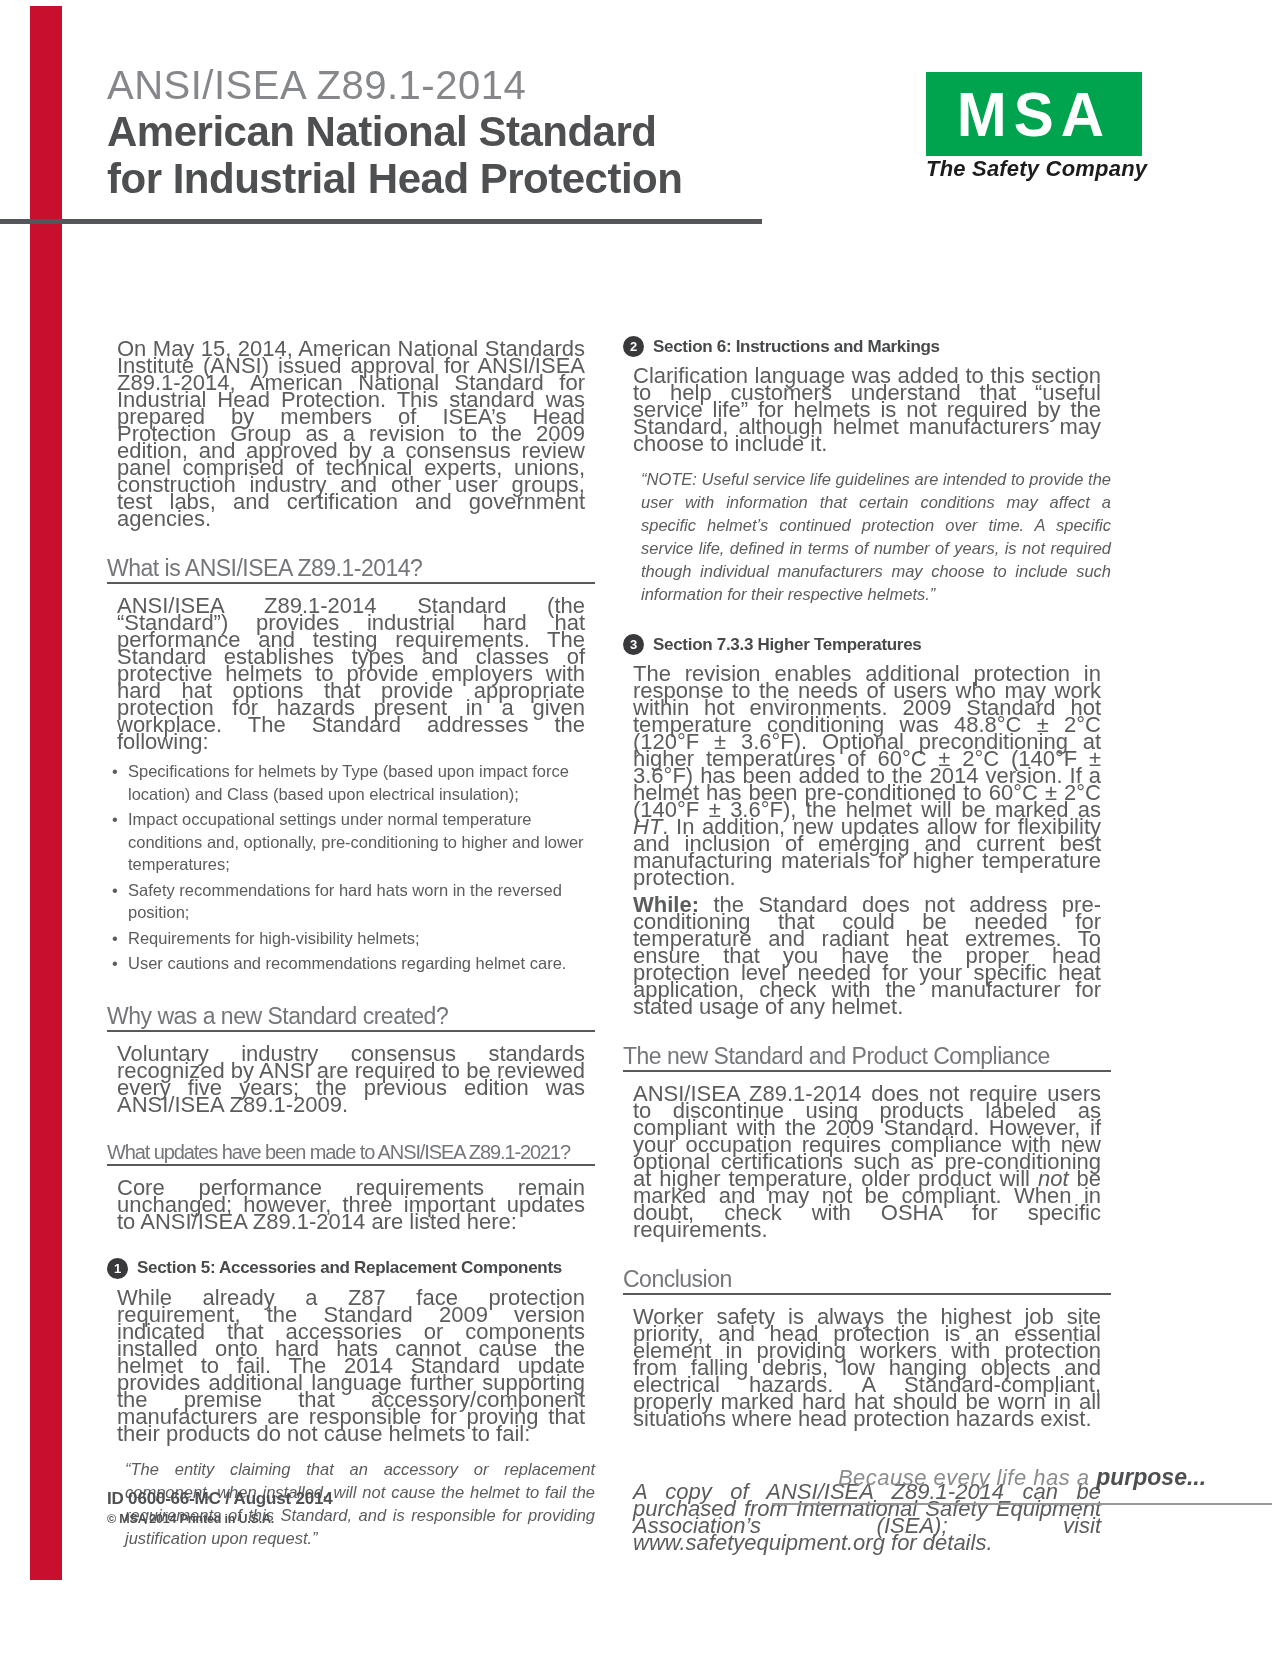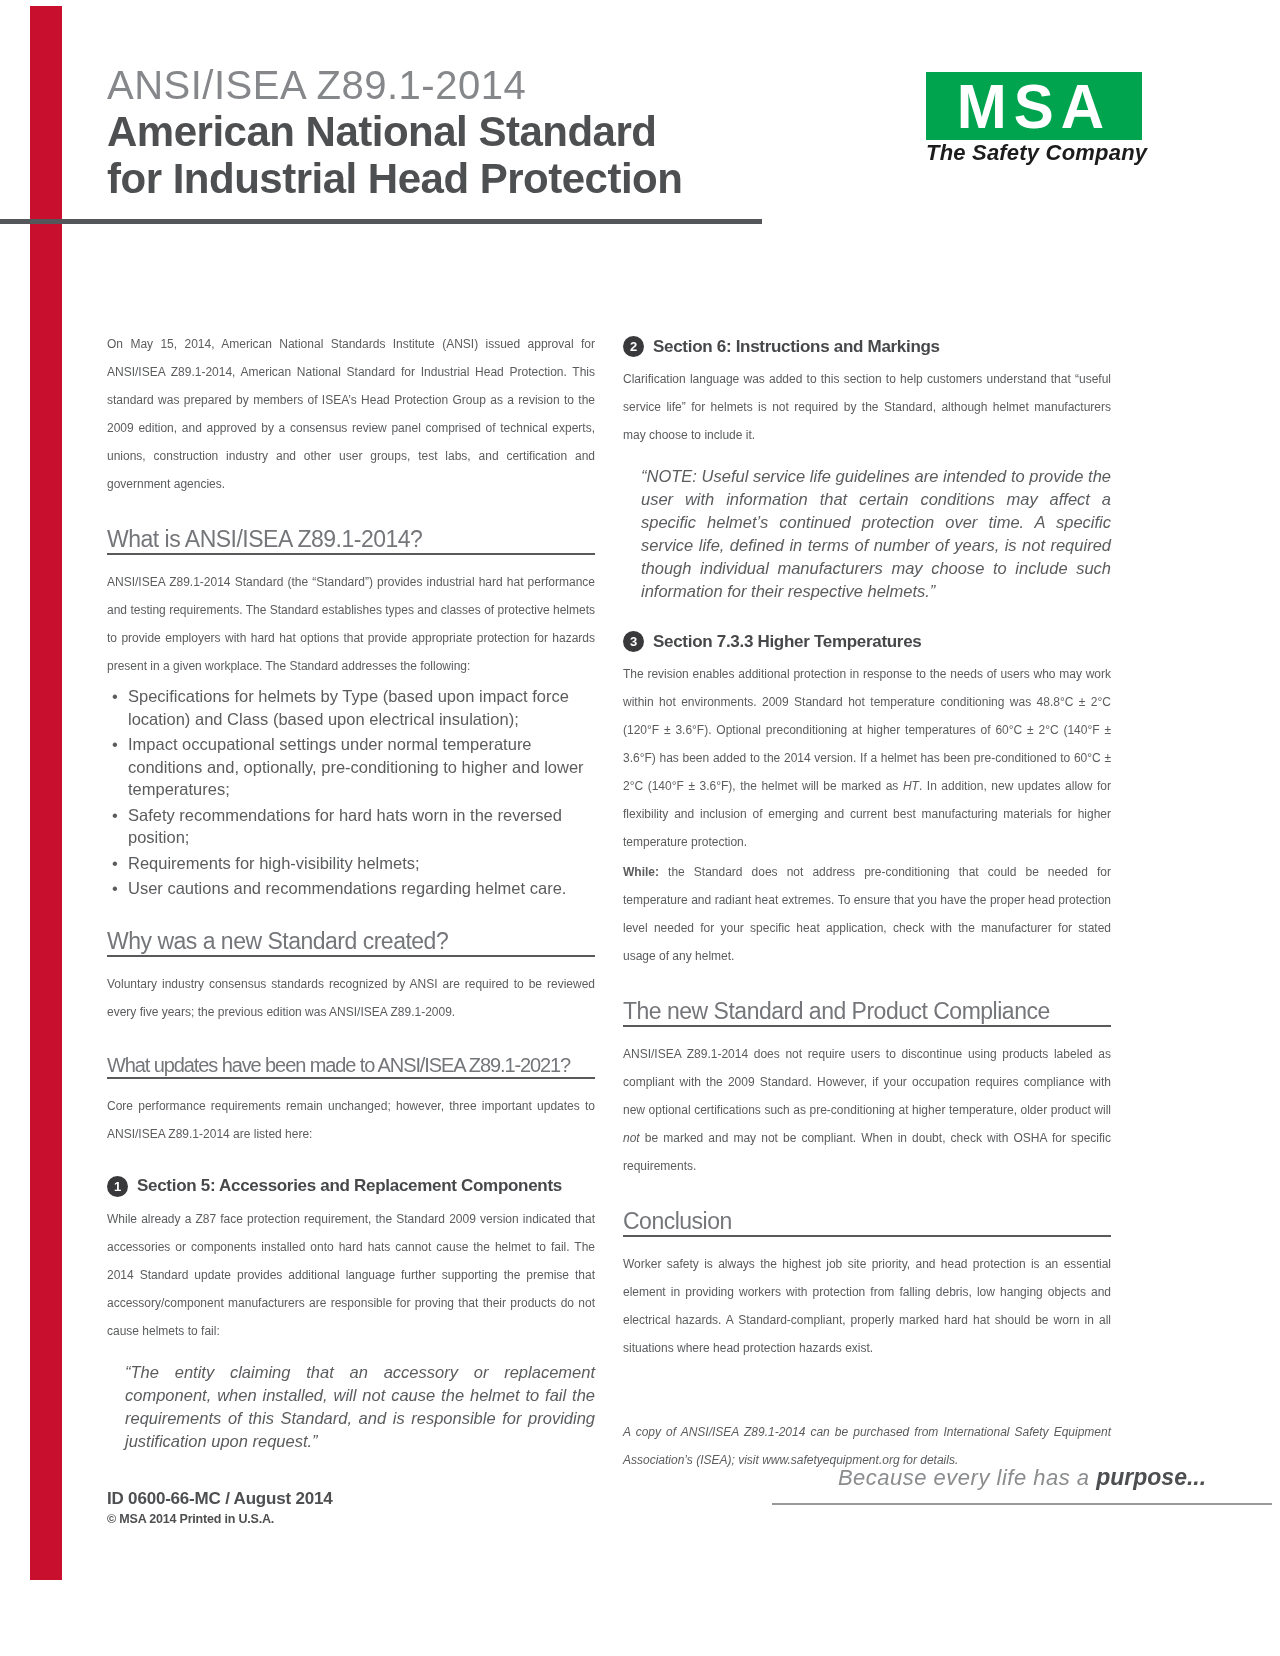--- a/index.html
+++ b/index.html
@@ -16,35 +16,35 @@
     position:absolute;left:30px;top:6px;width:32px;height:1574px;
     background:#C8102E;
   }
   
   .title-block{position:absolute;left:107px;top:62px;width:700px;}
   .title-line1{font-size:40px;font-weight:normal;color:#85878A;letter-spacing:0.5px;line-height:46px;}
   .title-line2,.title-line3{font-size:42px;font-weight:bold;color:#4E4F51;letter-spacing:-0.5px;line-height:47px;}
   .title-rule{position:absolute;left:0;top:219px;width:762px;height:5px;background:#55565A;}
   .logo{position:absolute;left:926px;top:72px;width:216px;}
   .logo-box{
-    width:216px;height:68px;background:#00A44F;
+    width:216px;height:84px;background:#00A44F;
     display:flex;align-items:center;justify-content:center;
   }
   .logo-box span{
     color:#ffffff;font-size:60px;font-weight:bold;letter-spacing:7px;
     transform:scaleY(1.05);
   }
   .logo-tagline{
     margin-top:0;font-size:22px;font-weight:bold;font-style:italic;
     color:#1c1c1c;letter-spacing:0.2px;white-space:nowrap;
   }
   
   .columns{position:absolute;left:107px;top:330px;width:1004px;display:flex;gap:28px;}
   .col{width:488px;}
-  .body-par{margin:0;font-size:12px;line-height:28px;text-align:justify;}
+  .body-par{margin:10px;font-size:22px;line-height:17px;text-align:justify;}
   .section-heading{
     font-size:23px;font-weight:normal;color:#747679;letter-spacing:-0.5px;
     margin:28px 0 13px 0;border-bottom:2px solid #58595B;
     white-space:nowrap;
   }
   .section-heading.tight{font-size:20px;letter-spacing:-1.1px;}
   .numbered-heading{
     display:flex;align-items:center;gap:9px;
     margin:28px 0 8px 0;font-size:17px;font-weight:bold;color:#47484A;letter-spacing:-0.3px;
     white-space:nowrap;

